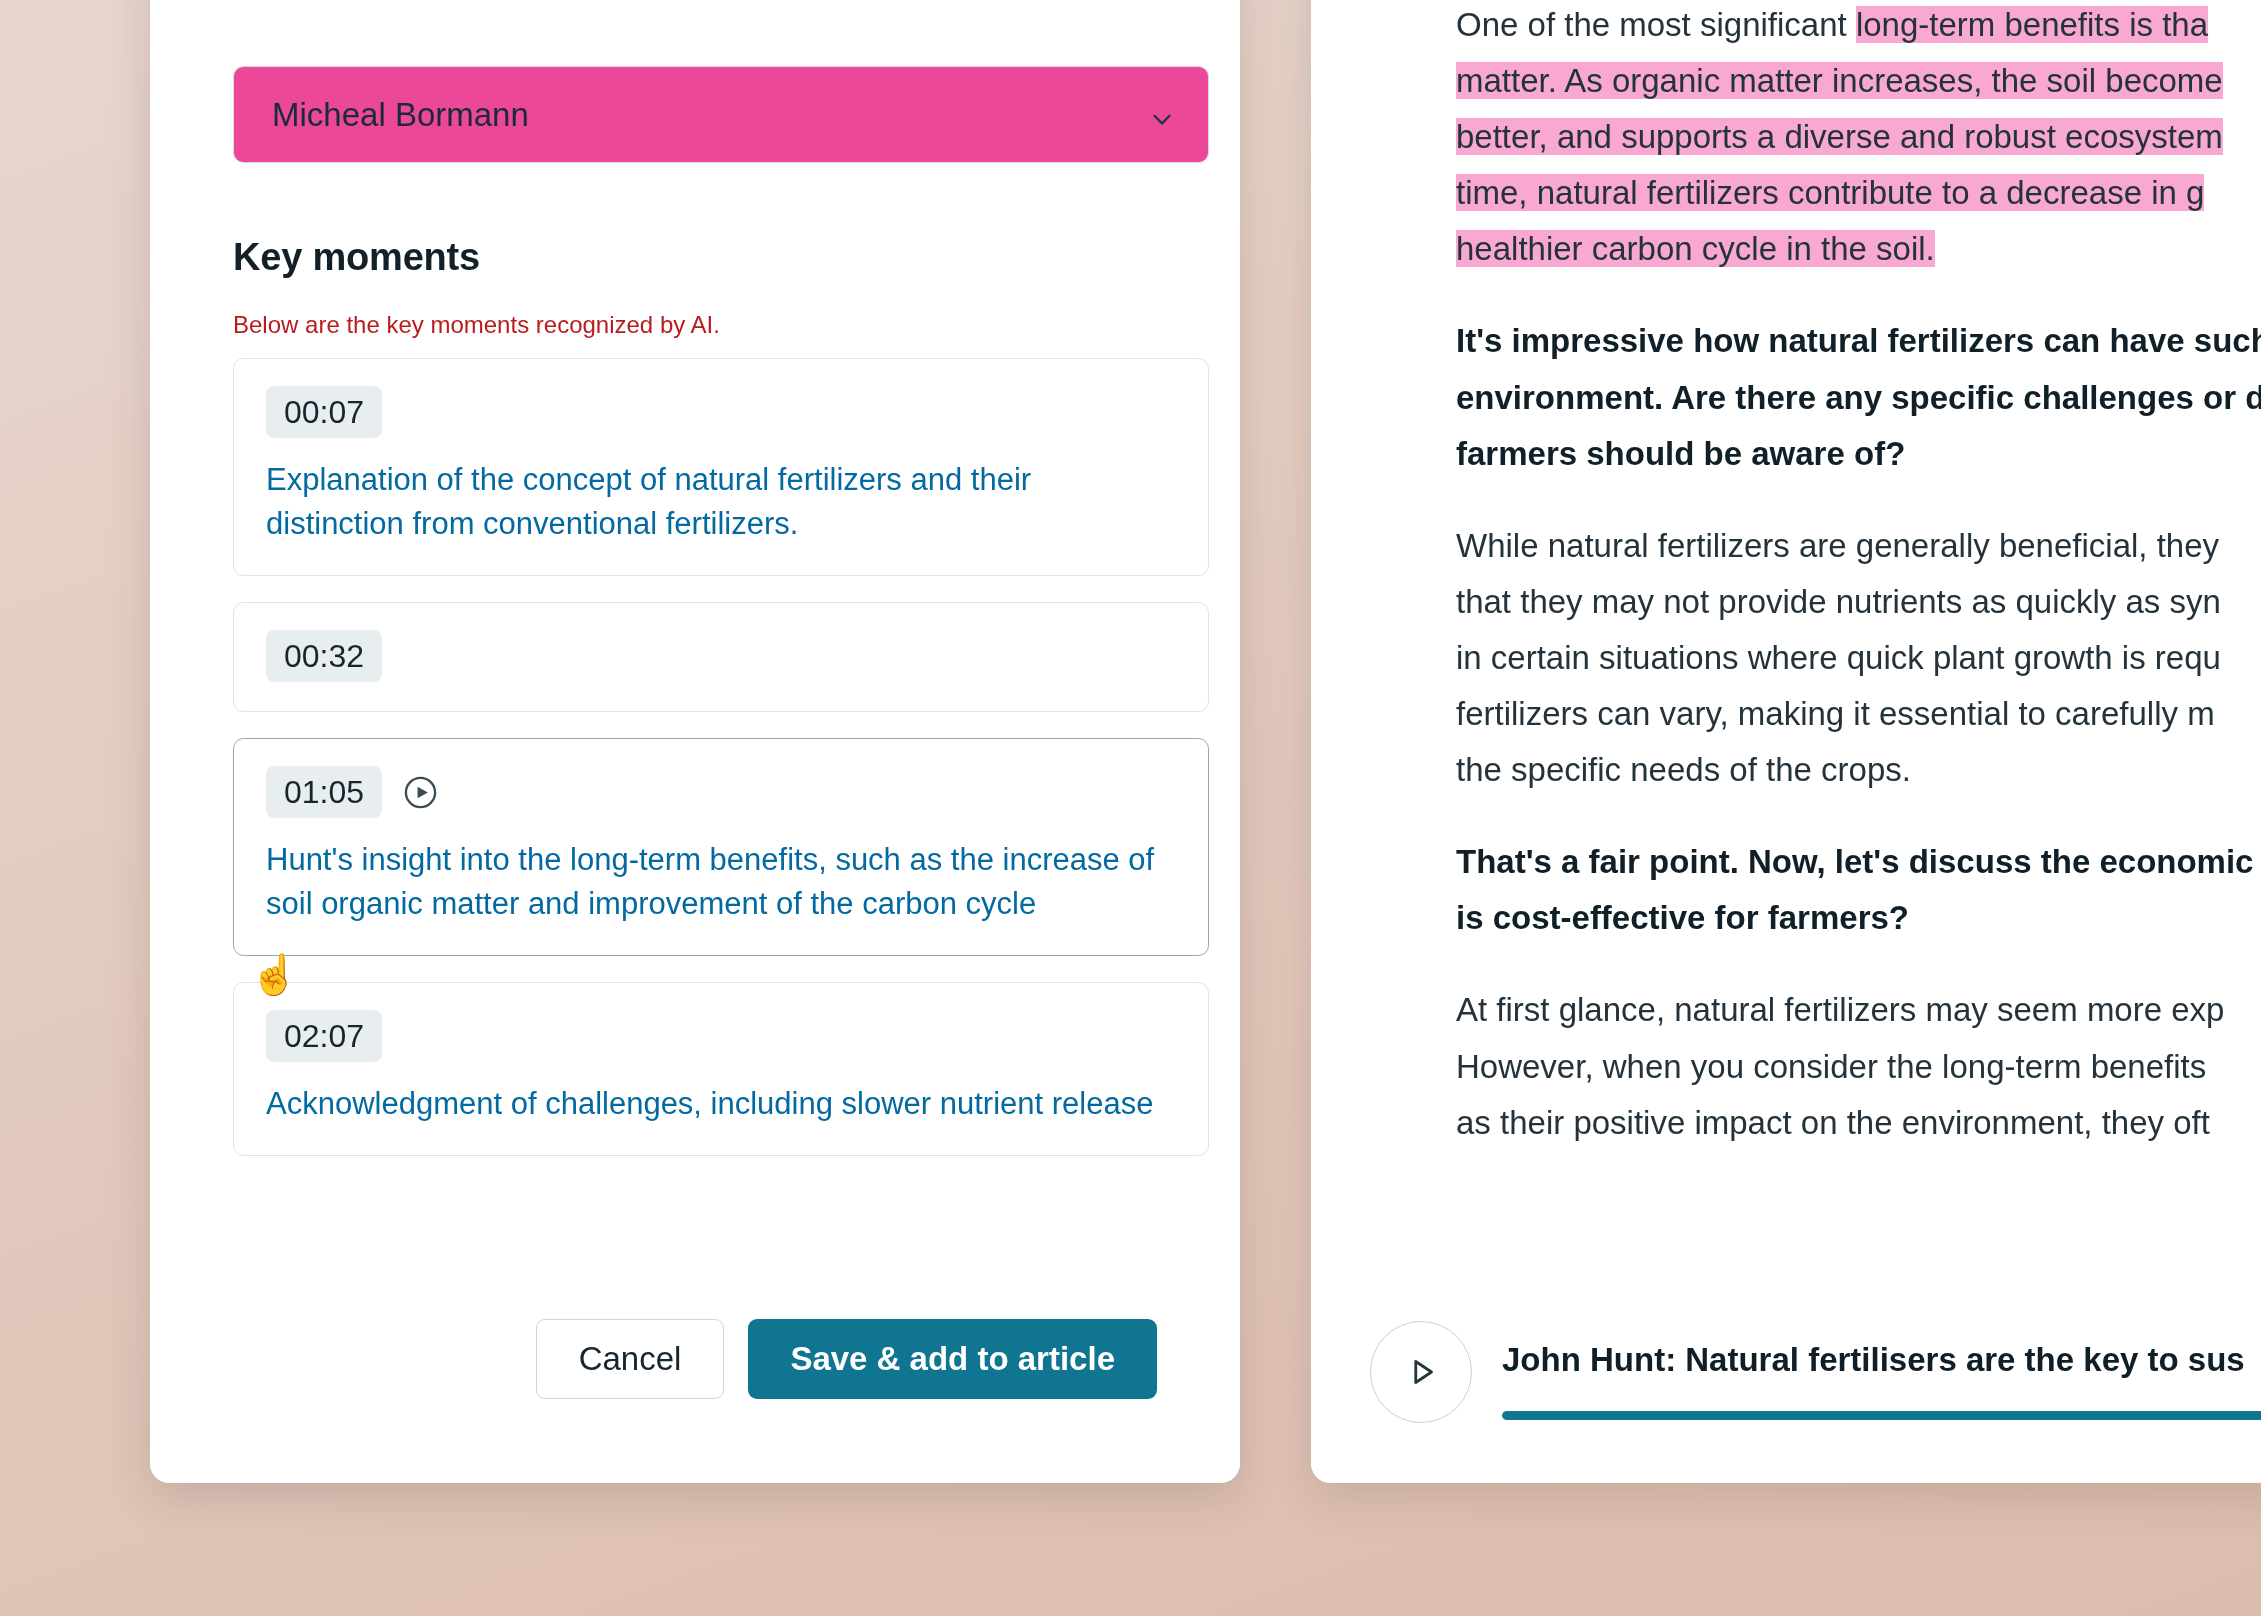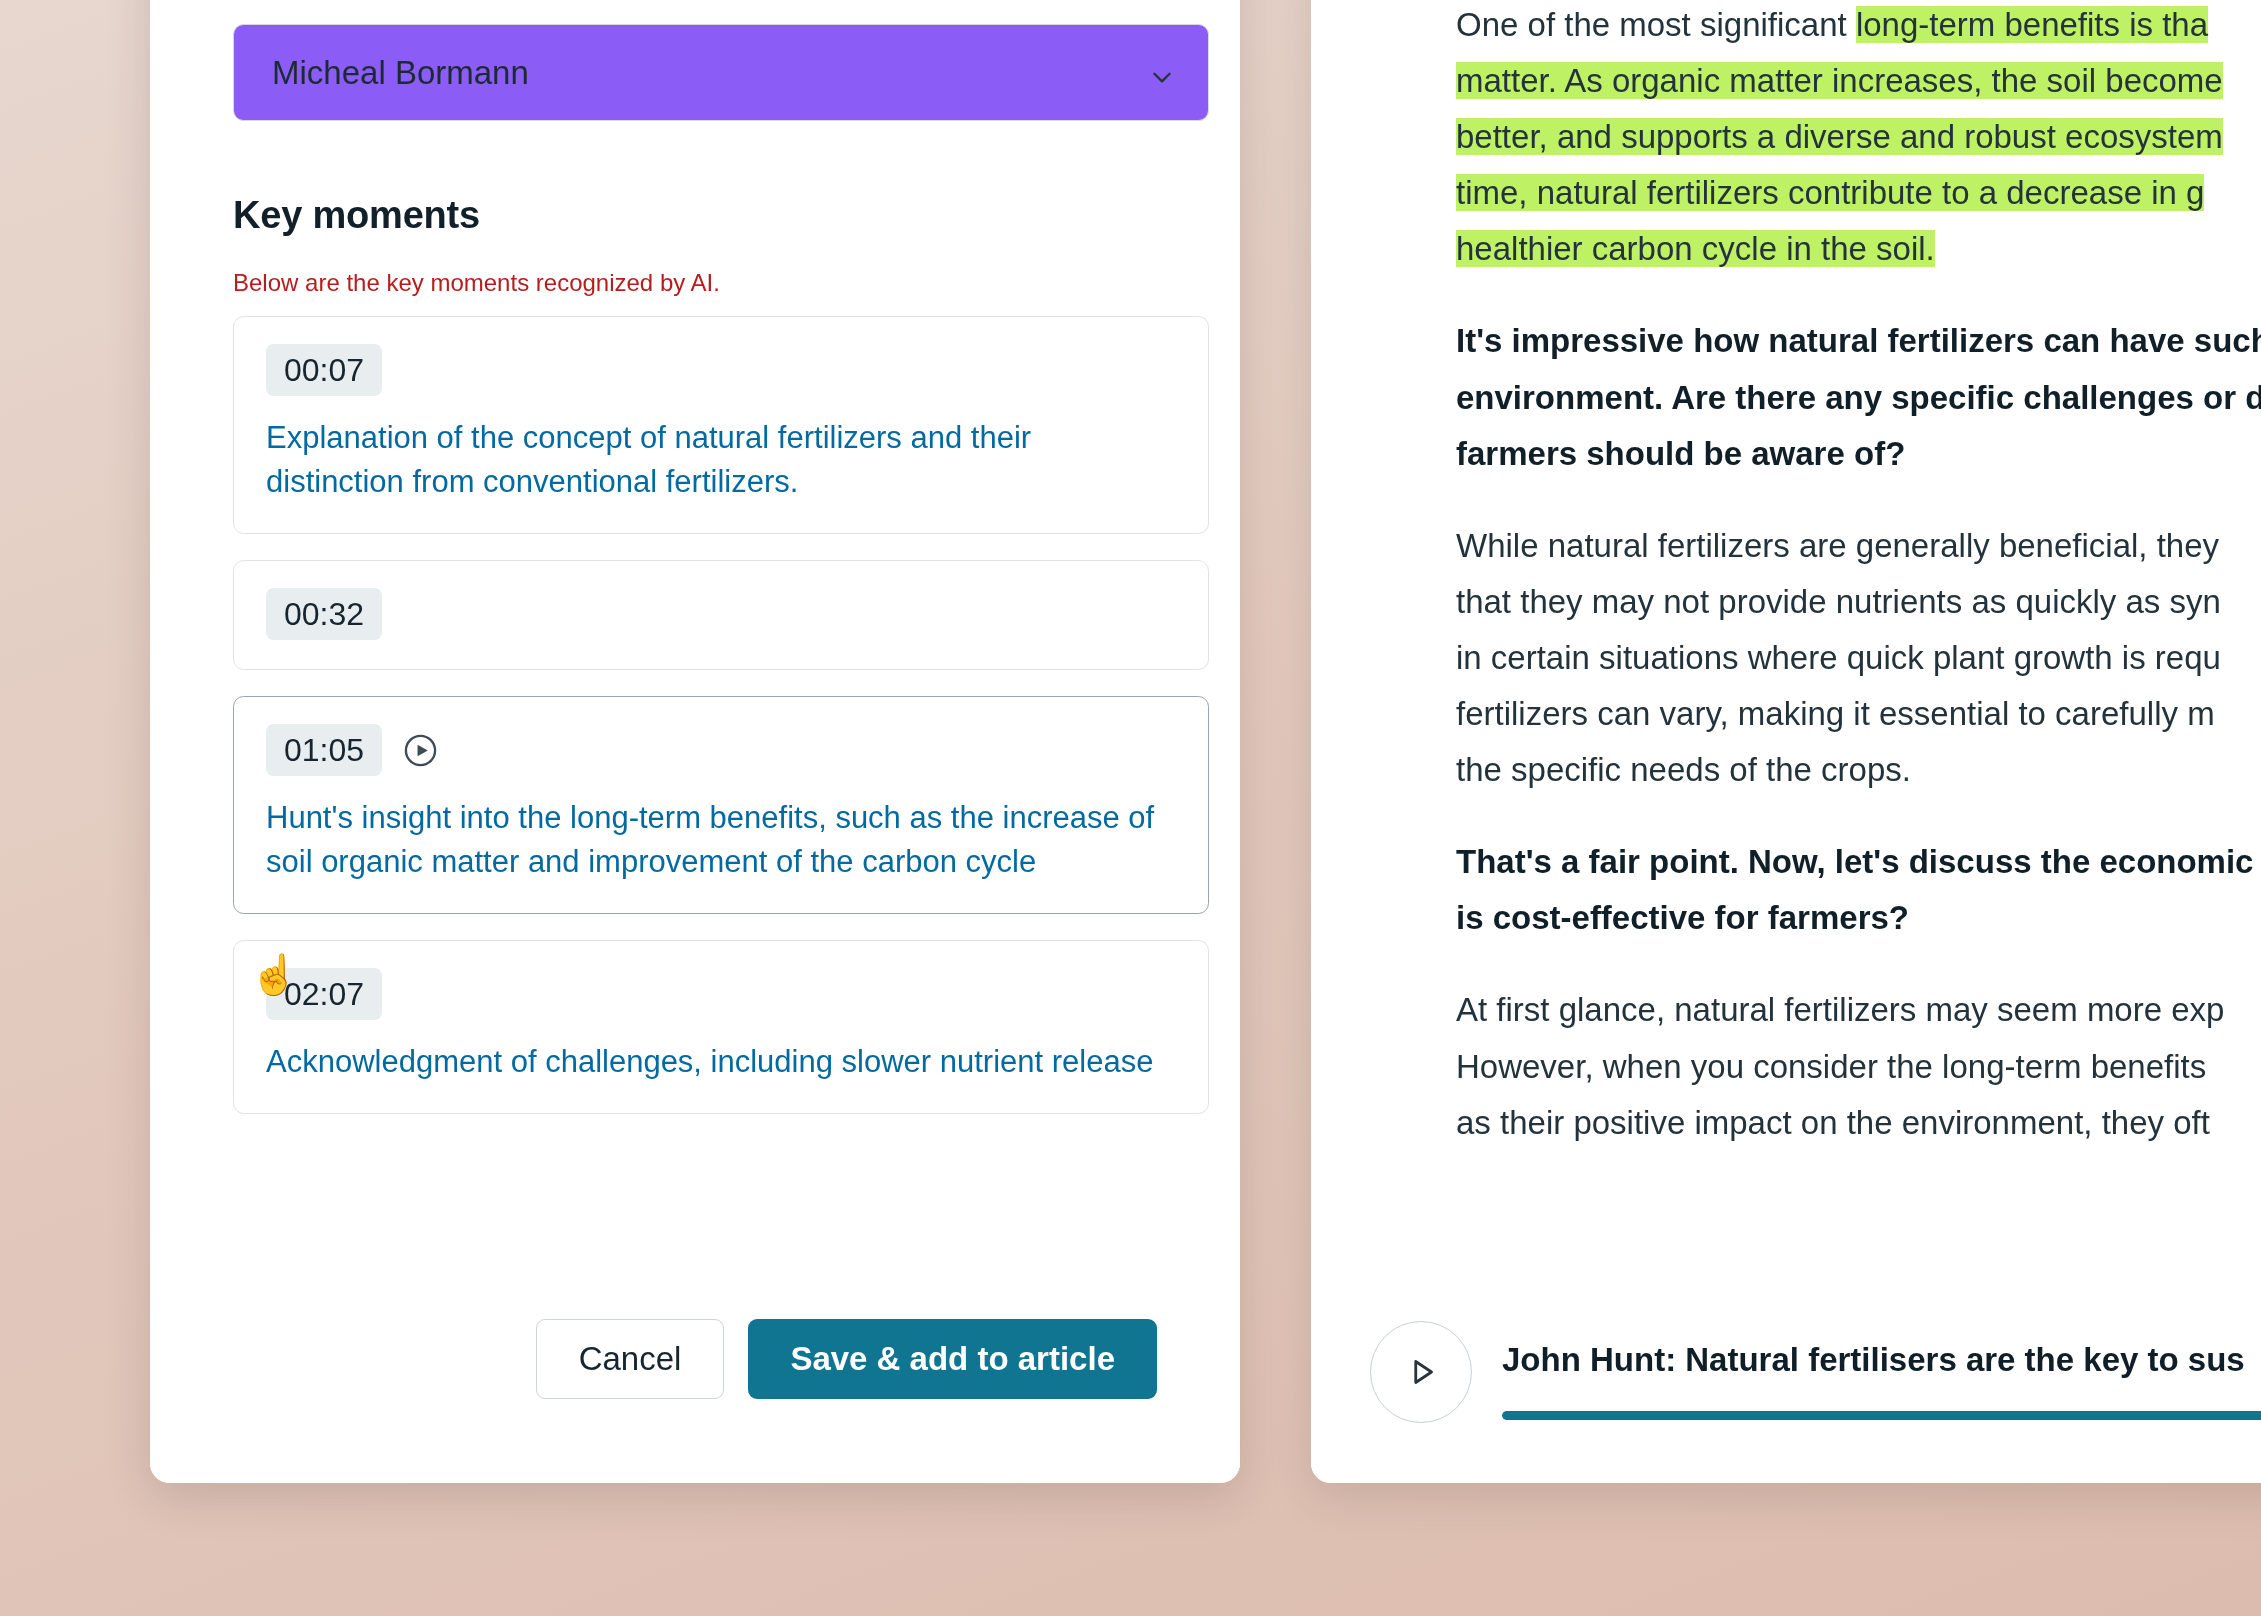--- a/index.html
+++ b/index.html
@@ -37,28 +37,28 @@
     box-sizing: border-box;
     overflow: hidden;
   }
 
   .select-field {
     width: 976px;
     height: 97px;
     box-sizing: border-box;
     border: 1.5px solid #d7dadd;
     border-radius: 10.6px;
-    background: #8b5cf6;
+    background: #ec4899;
     display: flex;
     align-items: center;
     justify-content: space-between;
     padding: 0 33px 0 38px;
     font-size: 33px;
     color: #1c2b33;
-    margin-top: 26px;
+    margin-top: 68px;
   }
   .select-field .chev {
     display: block;
     width: 26px;
     height: 26px;
   }
 
   .section-title {
     font-size: 38px;
     font-weight: bold;
@@ -199,21 +199,21 @@
     line-height: 1.70;
     color: #24333b;
     margin: 0 0 36px 0;
     white-space: nowrap;
   }
   .para.bold {
     font-weight: bold;
     color: #101f28;
   }
   .hl {
-    background: #bef264;
+    background: #f9a8d4;
     margin-top: 28px;
   }
 
   #player-fade {
     position: absolute;
     left: 0;
     right: 0;
     bottom: 195px;
     height: 45px;
     background: linear-gradient(to bottom, rgba(255,255,255,0) 0%, #ffffff 85%);

